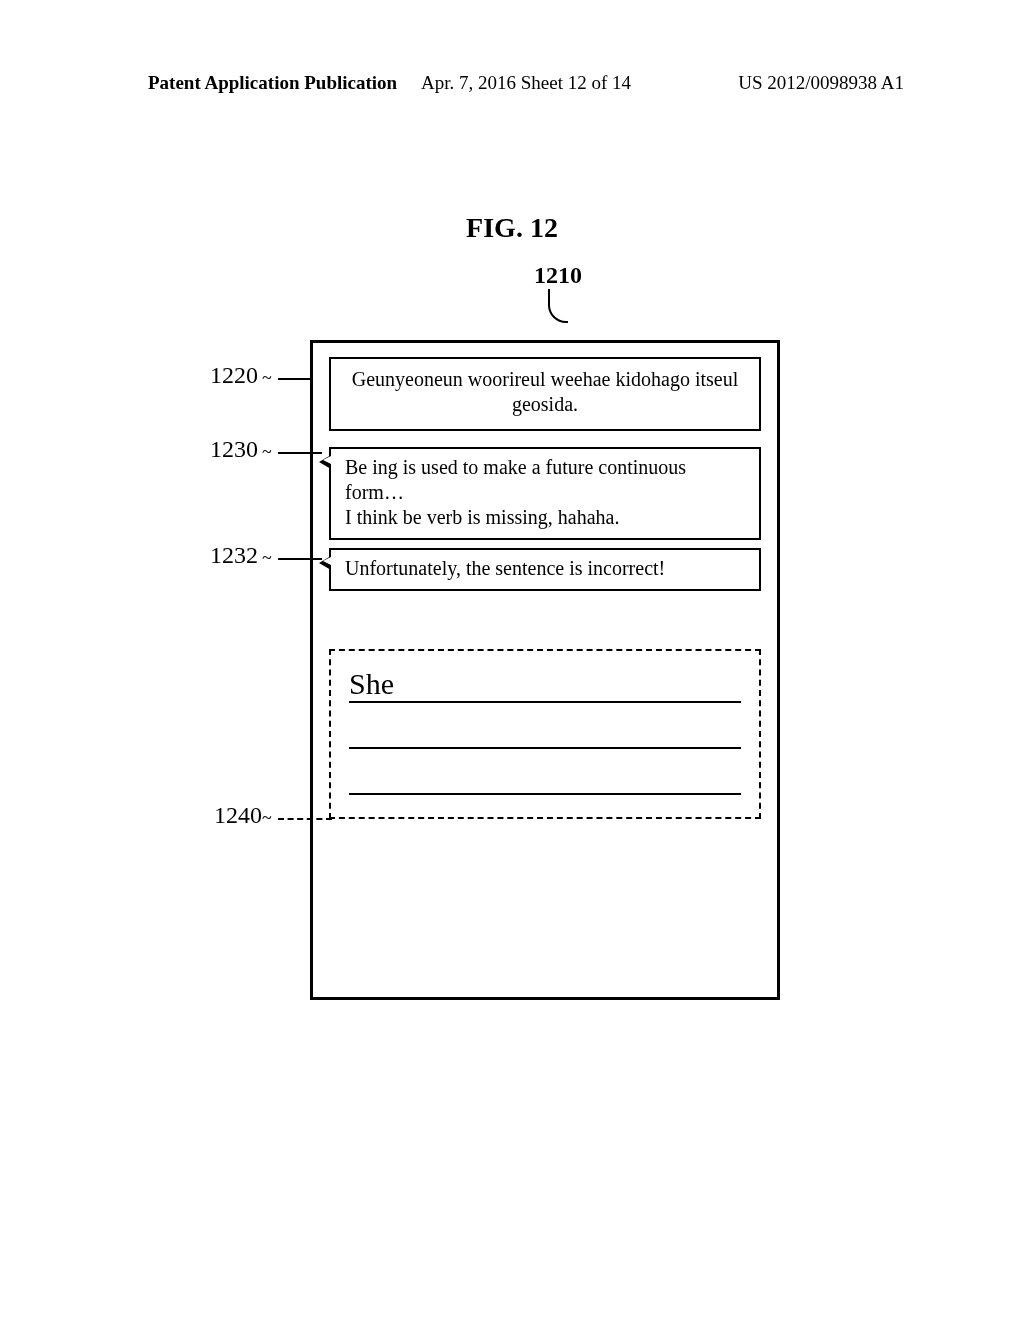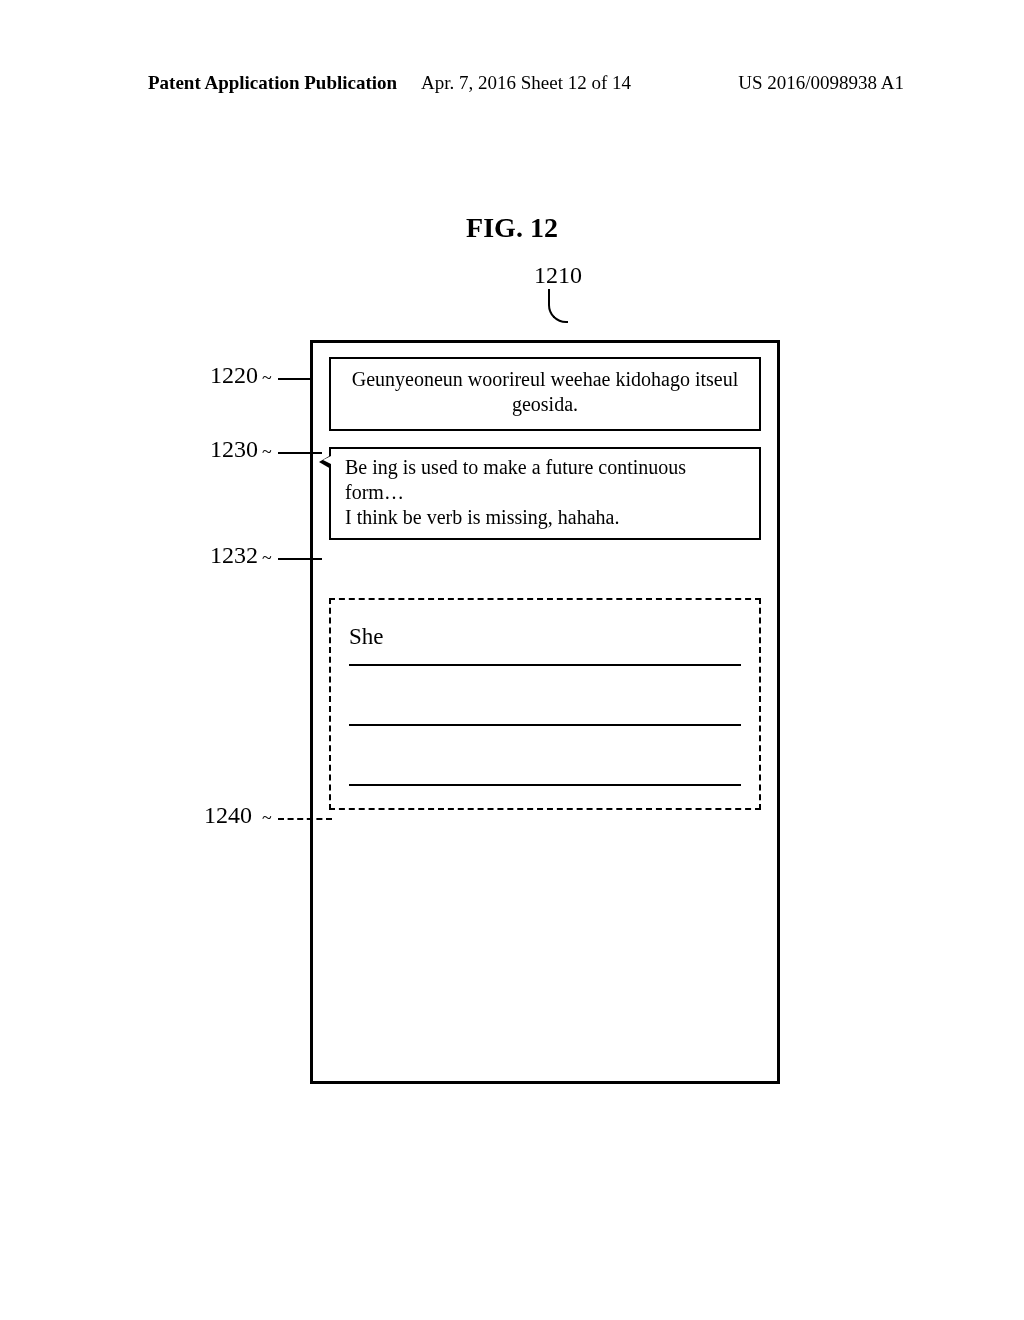--- a/index.html
+++ b/index.html
@@ -37,21 +37,21 @@
     text-align: center;
     font-weight: bold;
     font-size: 28px;
   }
   
   .ref {
     position: absolute;
     font-size: 24px;
   }
   
-  .callout-top { position: absolute; }
+  .callout-top { position: absolute; font-weight: bold; }
   .callout-top .num { font-size: 24px; text-align: center; }
   .callout-top .hook {
     width: 18px; height: 32px;
     border-left: 2px solid #000;
     border-bottom: 2px solid #000;
     border-bottom-left-radius: 18px;
     margin: 0 auto;
   }
   
   .lead-h {
@@ -68,21 +68,21 @@
     position: absolute;
     height: 0;
     border-top: 2px dashed #000;
   }
   
   .device {
     position: absolute;
     left: 310px;
     top: 340px;
     width: 470px;
-    height: 744px;
+    height: 660px;
     border: 3px solid #000;
     box-sizing: border-box;
     padding: 14px 16px;
   }
   .prompt-box {
     border: 2px solid #000;
     text-align: center;
     font-size: 20px;
     padding: 8px 10px 12px;
     line-height: 1.25;
@@ -115,34 +115,34 @@
   .answer-area {
     border: 2px dashed #000;
     margin-top: 58px;
     padding: 10px 18px 18px;
   }
   .answer-line {
     border-bottom: 2.5px solid #000;
     height: 40px;
     display: flex;
     align-items: flex-end;
-    font-size: 23px;
-    padding-bottom: 14px;
+    font-size: 30px;
+    padding-bottom: 0;
     margin-bottom: 4px;
   }
 </style>
 </head>
 <body>
 
 <div class="page">
 
   <div class="header">
     <span class="left">Patent Application Publication</span>
     <span class="center">Apr. 7, 2016  Sheet 12 of 14</span>
-    <span class="right">US 2016/0098938 A1</span>
+    <span class="right">US 2012/0098938 A1</span>
   </div>
 
   <div class="fig-title">FIG. 12</div>
 
   <div class="callout-top" style="left:528px; top:262px; width:60px;">
     <div class="num">1210</div>
     <div class="hook"></div>
   </div>
 
   <div class="ref" style="left:210px; top:362px;text-align:center;">1220</div>
@@ -150,38 +150,43 @@
   <div class="lead-h" style="left:278px; top:378px; width:34px;"></div>
 
   <div class="ref" style="left:210px; top:436px;">1230</div>
   <div class="tilde-lead" style="left:262px; top:442px;">~</div>
   <div class="lead-h" style="left:278px; top:452px; width:44px;"></div>
 
   <div class="ref" style="left:210px; top:542px;">1232</div>
   <div class="tilde-lead" style="left:262px; top:548px;">~</div>
   <div class="lead-h" style="left:278px; top:558px; width:44px;"></div>
 
-  <div class="ref" style="left:204px; top:802px;">1240</div>
+  <div class="ref" style="left:214px; top:802px;">1240</div>
   <div class="tilde-lead" style="left:262px; top:808px;">~</div>
   <div class="dash-lead" style="left:278px; top:818px; width:54px;"></div>
 
   <div class="device">
 
     <div class="prompt-box">
       <span>Geunyeoneun woorireul weehae kidohago itseul geosida.</span>
     </div>
 
     <div class="bubble one">
       <span class="tail"></span>
       <span class="tail inner"></span>
       <div>Be ing is used to make a future continuous</div>
       <div>form…</div>
       <div>I think be verb is missing, hahaha.</div>
     </div>
 
+    <div class="bubble two">
+      <span class="tail"></span>
+      <span class="tail inner"></span>
+      <div>Unfortunately, the sentence is incorrect!</div>
+    </div>
 
     <div class="answer-area">
       <div class="answer-line">
           <span>She</span>
         </div>
       <div class="answer-line">
           <span></span>
         </div>
       <div class="answer-line">
           <span></span>

